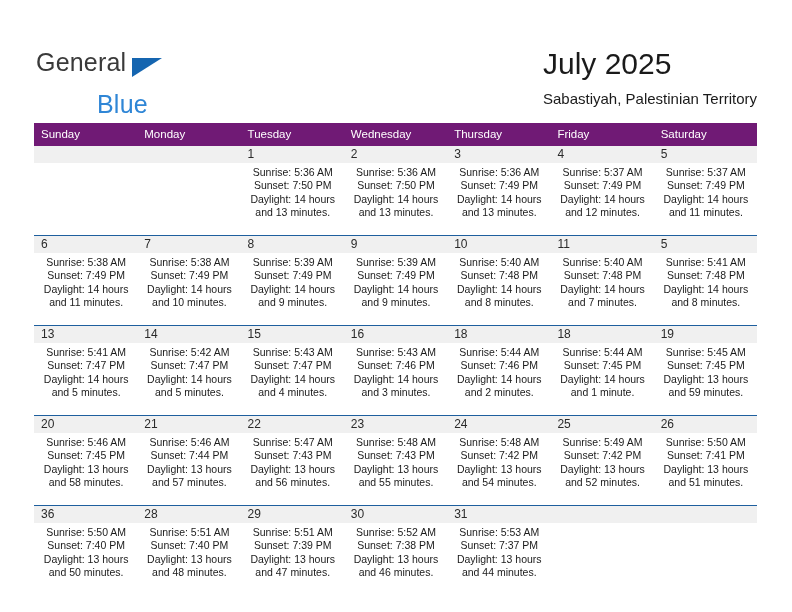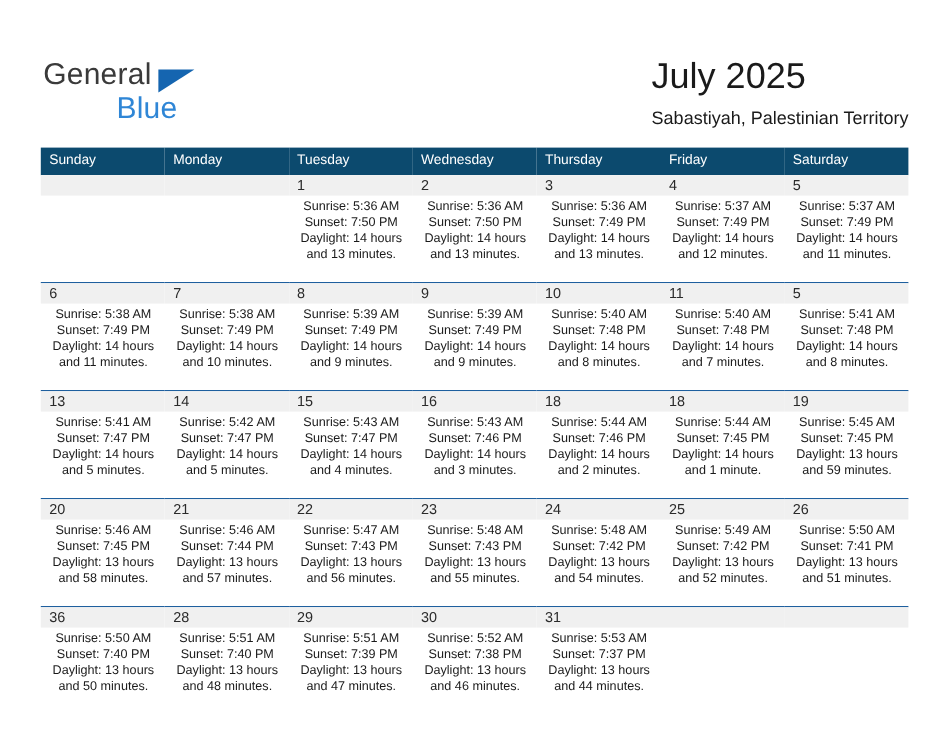--- a/index.html
+++ b/index.html
@@ -51,21 +51,21 @@
     left: 98px;
     top: 12px;
     width: 0;
     height: 0;
     border-left: 30px solid #1565b0;
     border-bottom: 19px solid transparent;
   }
   .logo-blue {
     position: absolute;
     left: 63px;
-    top: 30px;
+    top: 44px;
     font-size: 25px;
     letter-spacing: 0.2px;
     color: #2f86d6;
     font-family: "Liberation Sans", sans-serif;
   }
 
   .title-block {
     position: absolute;
     right: 0;
     top: 0;
@@ -88,21 +88,21 @@
   
   .calendar {
     position: absolute;
     left: 34px;
     top: 105px;
     width: 723px;
     border-collapse: collapse;
     table-layout: fixed;
   }
   .calendar th {
-    background: #0c4a6e;
+    background: #701a75;
     color: #ffffff;
     font-size: 11.5px;
     font-weight: normal;
     text-align: left;
     padding: 5px 0 5px 7px;
     height: 11px;
     line-height: 13px;
   }
   .calendar td {
     vertical-align: top;

